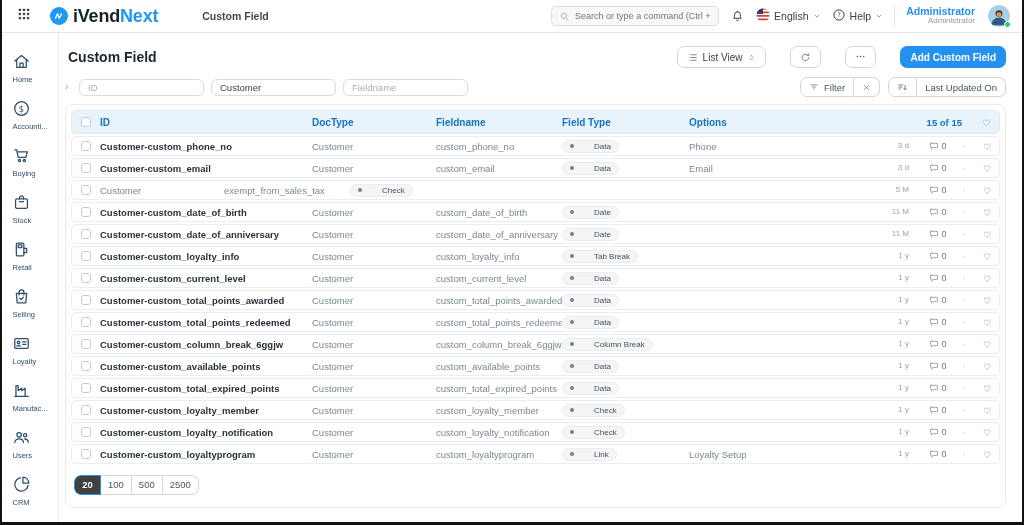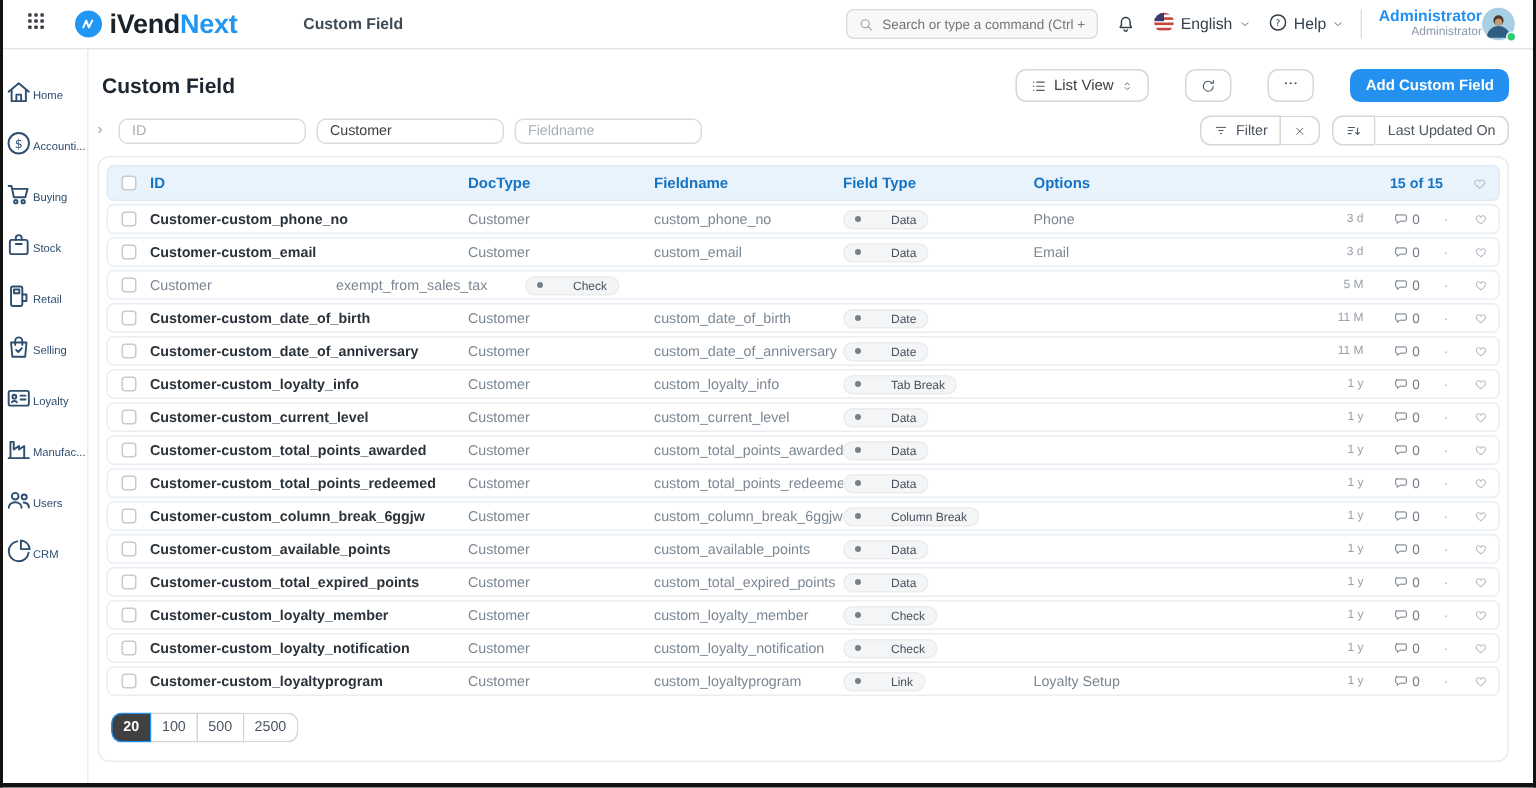--- a/index.html
+++ b/index.html
@@ -21,32 +21,32 @@
   .brand-text{font-size:18px;font-weight:bold;color:#19212b;letter-spacing:-.2px}
   .brand-next{color:#2196f3}
   .nav-title{margin-left:44px;font-size:10.5px;font-weight:600;color:#3f4a54}
   .nav-right{display:flex;align-items:center;gap:11px}
   .searchbox{display:flex;align-items:center;gap:5px;width:168px;height:20px;background:#f8f8f8;
     border:1px solid #d9dee3;border-radius:5px;padding:0 7px;color:#98a1ab}
   .searchbox input{border:none;background:transparent;outline:none;font-size:9px;color:#5a646e;width:100%;font-family:inherit}
   .nav-ic{color:#36414c;cursor:pointer;display:flex;align-items:center}
   .menu-chip{display:flex;align-items:center;gap:4px;font-size:10.5px;color:#36414c;cursor:pointer}
   .nav-divider{width:1px;height:20px;background:#e2e2e2}
-  .userbox{display:flex;align-items:center;gap:0;cursor:pointer}
+  .userbox{display:flex;align-items:center;gap:13px;cursor:pointer}
   .user-text{text-align:right;line-height:1.1}
   .user-name{color:#2490ef;font-weight:bold;font-size:10.5px}
   .user-role{color:#8d99a6;font-size:8px}
   .avatar{position:relative;width:22px;height:22px;border-radius:50%;overflow:visible;flex:0 0 auto}
   .avatar svg{border-radius:50%;display:block}
   .status-dot{position:absolute;right:-1px;bottom:-1px;width:7px;height:7px;border-radius:50%;
     background:#2ecc71;border:1.5px solid #fff}
   
   .content{display:flex;height:492px}
   .sidebar{width:57px;border-right:1px solid #ececec;padding-top:12px;display:flex;flex-direction:column;align-items:center;background:#fff}
-  .side-item{display:flex;flex-direction:row;align-items:center;width:100%;padding:7px 0 8px;cursor:pointer;color:#2d4e6f}
+  .side-item{display:flex;flex-direction:column;align-items:flex-start;width:100%;padding:7px 0 8px;cursor:pointer;color:#2d4e6f}
   .side-item svg{width:19px;height:19px}
   .side-label{font-size:7.5px;margin-top:4px;color:#2d4e6f;font-weight:500;max-width:54px;white-space:nowrap;overflow:hidden;text-align:center}
   .main{flex:1;padding:6px 16px 0 6px;position:relative;min-width:0}
   
   .page-head{display:flex;align-items:center;justify-content:space-between;height:32px;margin:2px 0 4px;padding-left:3px}
   .page-title{font-size:14px;font-weight:bold;color:#1c2630}
   .page-actions{display:flex;gap:24px;}
   .btn{height:22px;display:inline-flex;align-items:center;gap:5px;background:#fff;border:1px solid #d6d6d6;
     border-radius:7px;font-size:10px;color:#3e3e3e;padding:0 9px;font-family:inherit;cursor:pointer;white-space:nowrap}
   .btn.primary{background:#2490ef;border-color:#2490ef;color:#fff;font-weight:600}

